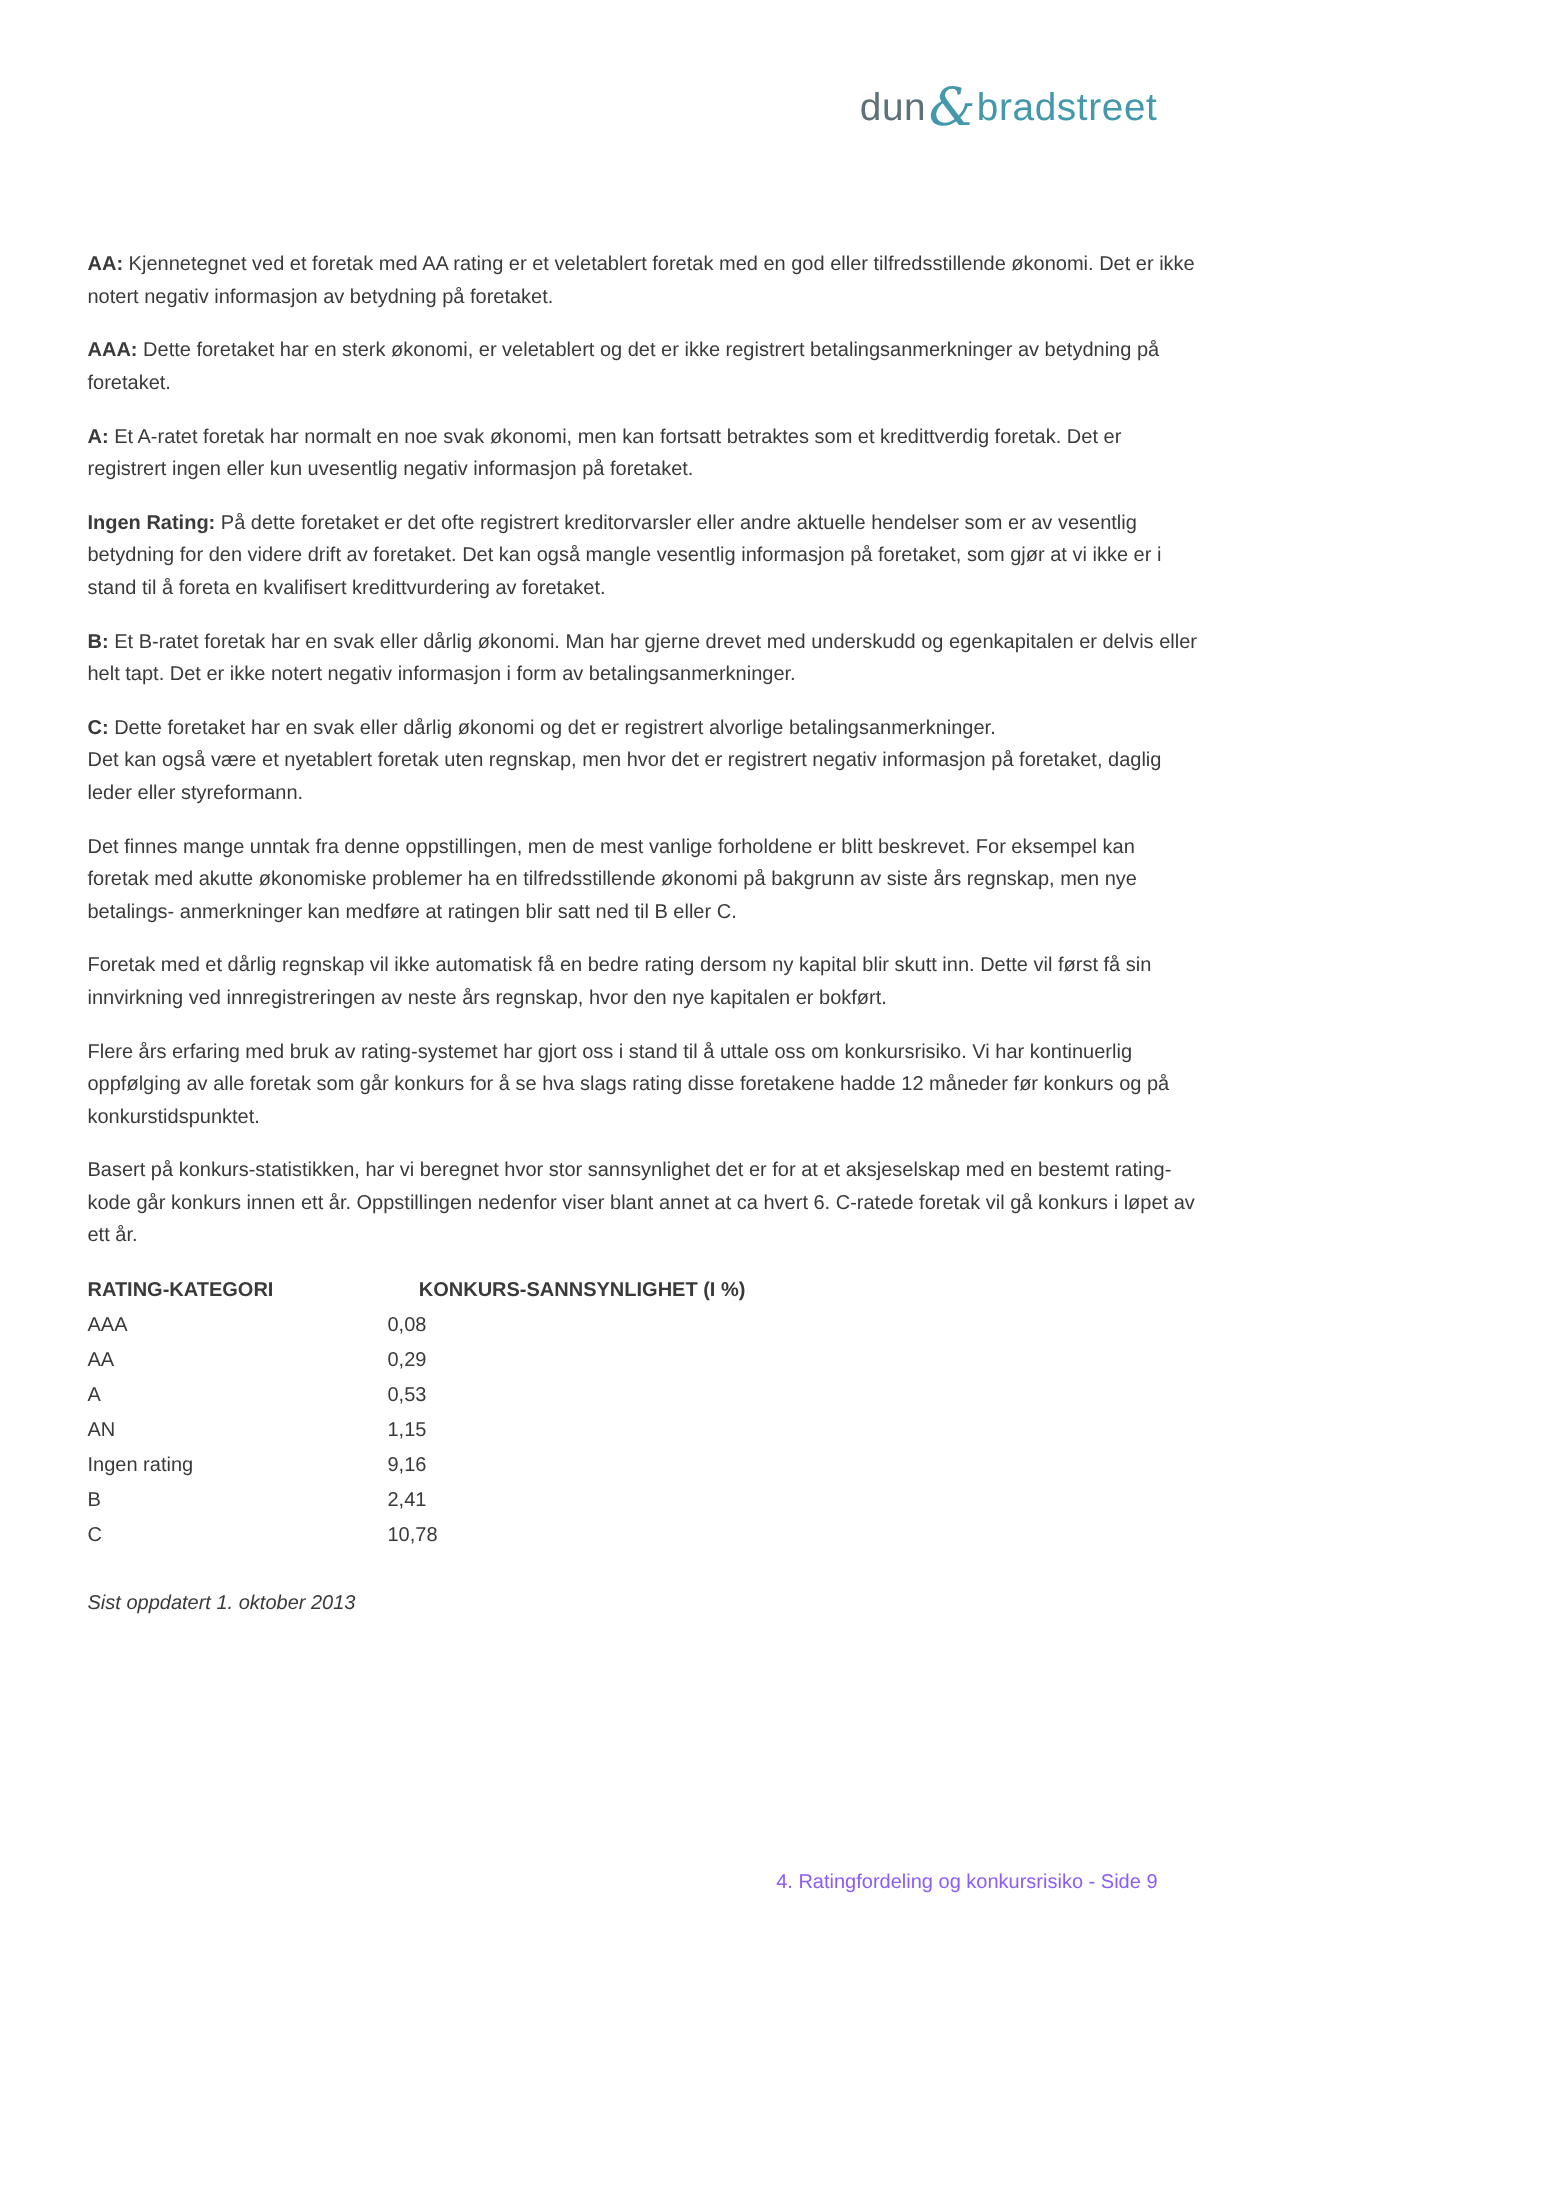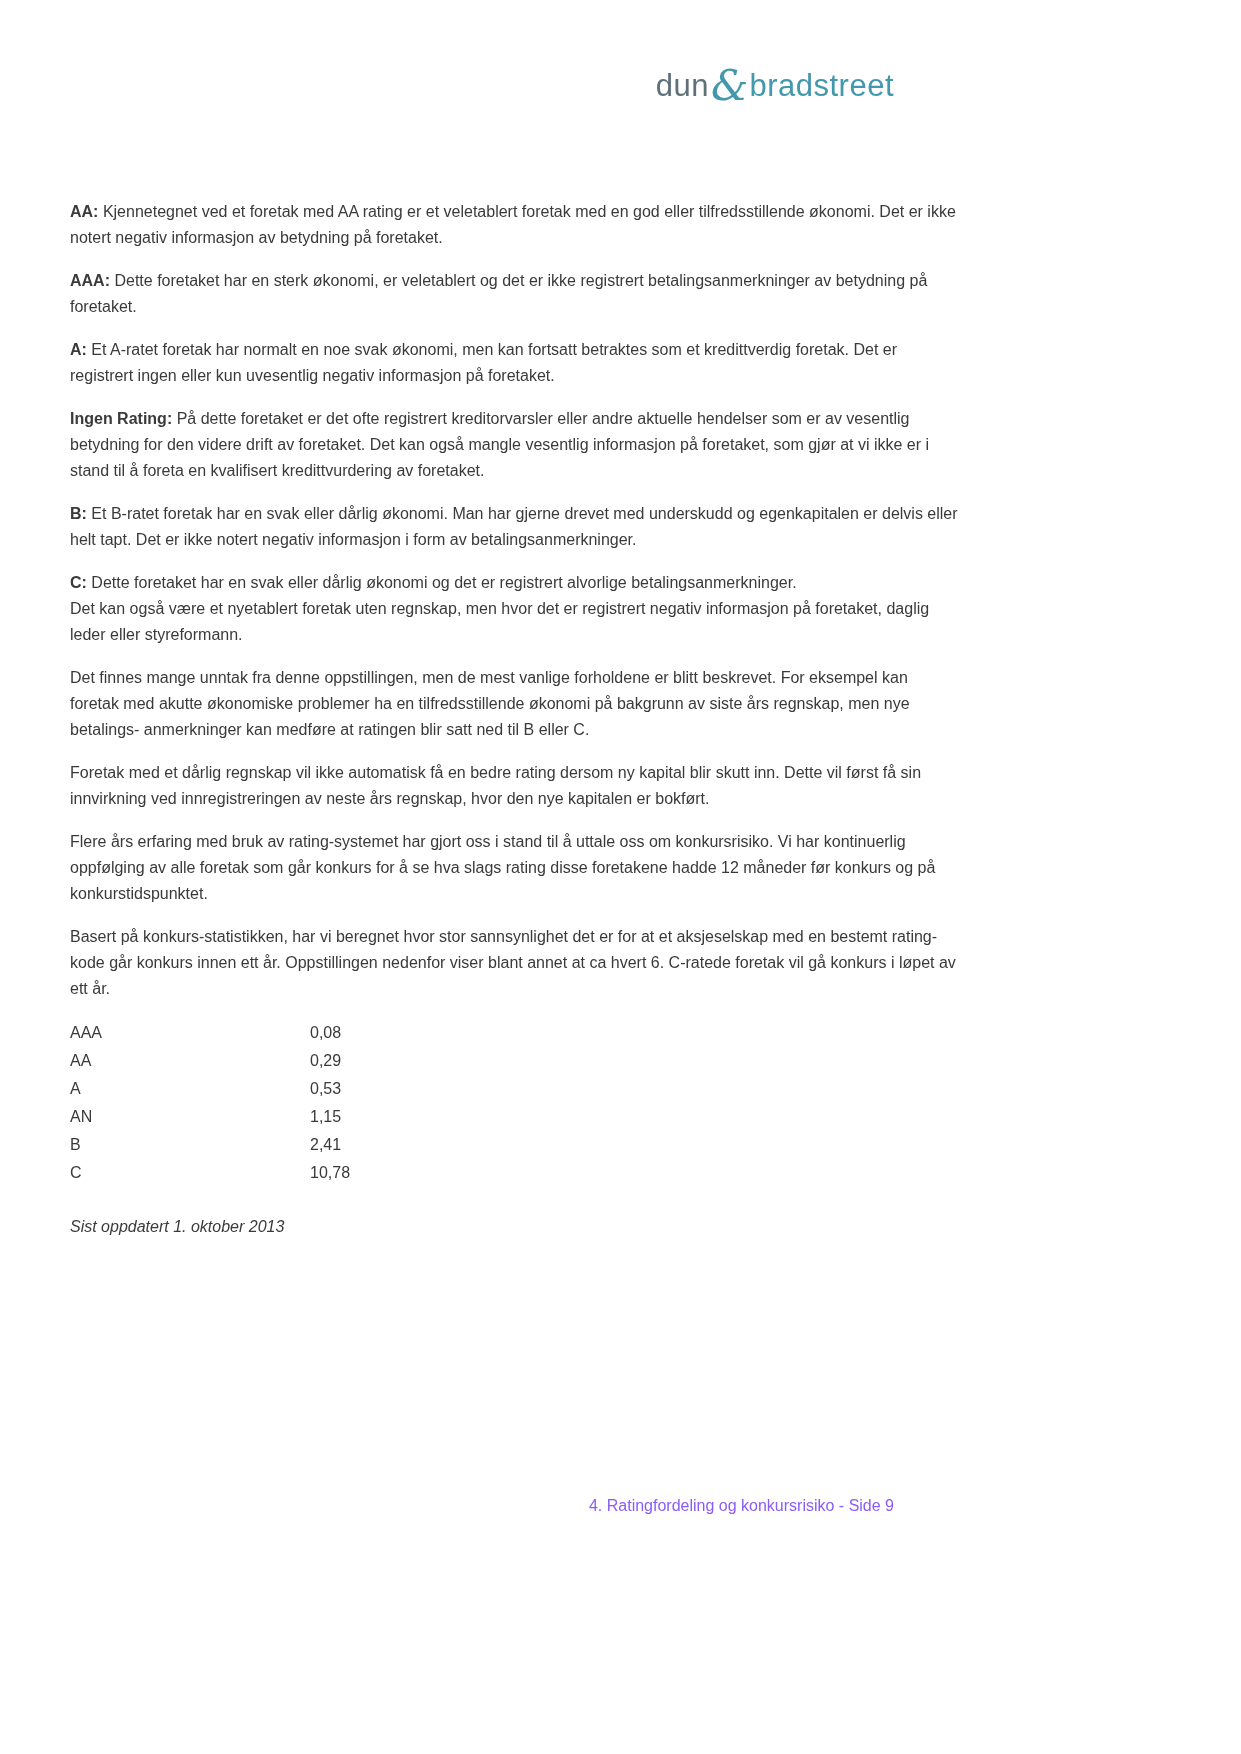--- a/index.html
+++ b/index.html
@@ -8,20 +8,21 @@
     background: #ffffff;
   }
   .page {
     position: relative;
     width: 1185px;
     height: 1754px;
     background: #ffffff;
     font-family: "Liberation Sans", "DejaVu Sans", sans-serif;
     color: #3a3a3a;
     overflow: hidden;
+    padding-left: 32px;
   }
   .logo {
     position: absolute;
     top: 64px;
     right: 291px;
     white-space: nowrap;
     line-height: 44px;
   }
   .logo-dun {
     font-size: 31px;
@@ -129,31 +130,37 @@
     <p class="para">Det finnes mange unntak fra denne oppstillingen, men de mest vanlige forholdene er blitt beskrevet. For eksempel kan foretak med akutte økonomiske problemer ha en tilfredsstillende økonomi på bakgrunn av siste års regnskap, men nye betalings- anmerkninger kan medføre at ratingen blir satt ned til B eller C.</p>
 
     <p class="para">Foretak med et dårlig regnskap vil ikke automatisk få en bedre rating dersom ny kapital blir skutt inn. Dette vil først få sin innvirkning ved innregistreringen av neste års regnskap, hvor den nye kapitalen er bokført.</p>
 
 
     <p class="para">Flere års erfaring med bruk av rating-systemet har gjort oss i stand til å uttale oss om konkursrisiko. Vi har kontinuerlig oppfølging av alle foretak som går konkurs for å se hva slags rating disse foretakene hadde 12 måneder før konkurs og på konkurstidspunktet.</p>
 
     <p class="para">Basert på konkurs-statistikken, har vi beregnet hvor stor sannsynlighet det er for at et aksjeselskap med en bestemt rating-kode går konkurs innen ett år. Oppstillingen nedenfor viser blant annet at ca hvert 6. C-ratede foretak vil gå konkurs i løpet av ett år.</p>
 
     <div class="data-table">
+      <div class="trow thead">
+        <span class="tc-cat-header">RATING-KATEGORI</span><span class="tc-prob-header">KONKURS-SANNSYNLIGHET (I %)</span>
+      </div>
       <div class="trow">
         <span class="tc-cat">AAA</span><span class="tc-prob">0,08</span>
       </div>
       <div class="trow">
         <span class="tc-cat">AA</span><span class="tc-prob">0,29</span>
       </div>
       <div class="trow">
         <span class="tc-cat">A</span><span class="tc-prob">0,53</span>
       </div>
       <div class="trow">
         <span class="tc-cat">AN</span><span class="tc-prob">1,15</span>
+      </div>
+      <div class="trow">
+        <span class="tc-cat">Ingen rating</span><span class="tc-prob">9,16</span>
       </div>
       <div class="trow">
         <span class="tc-cat">B</span><span class="tc-prob">2,41</span>
       </div>
       <div class="trow">
         <span class="tc-cat">C</span><span class="tc-prob">10,78</span>
       </div>
     </div>
 
     <p class="last-updated">Sist oppdatert 1. oktober 2013</p>

